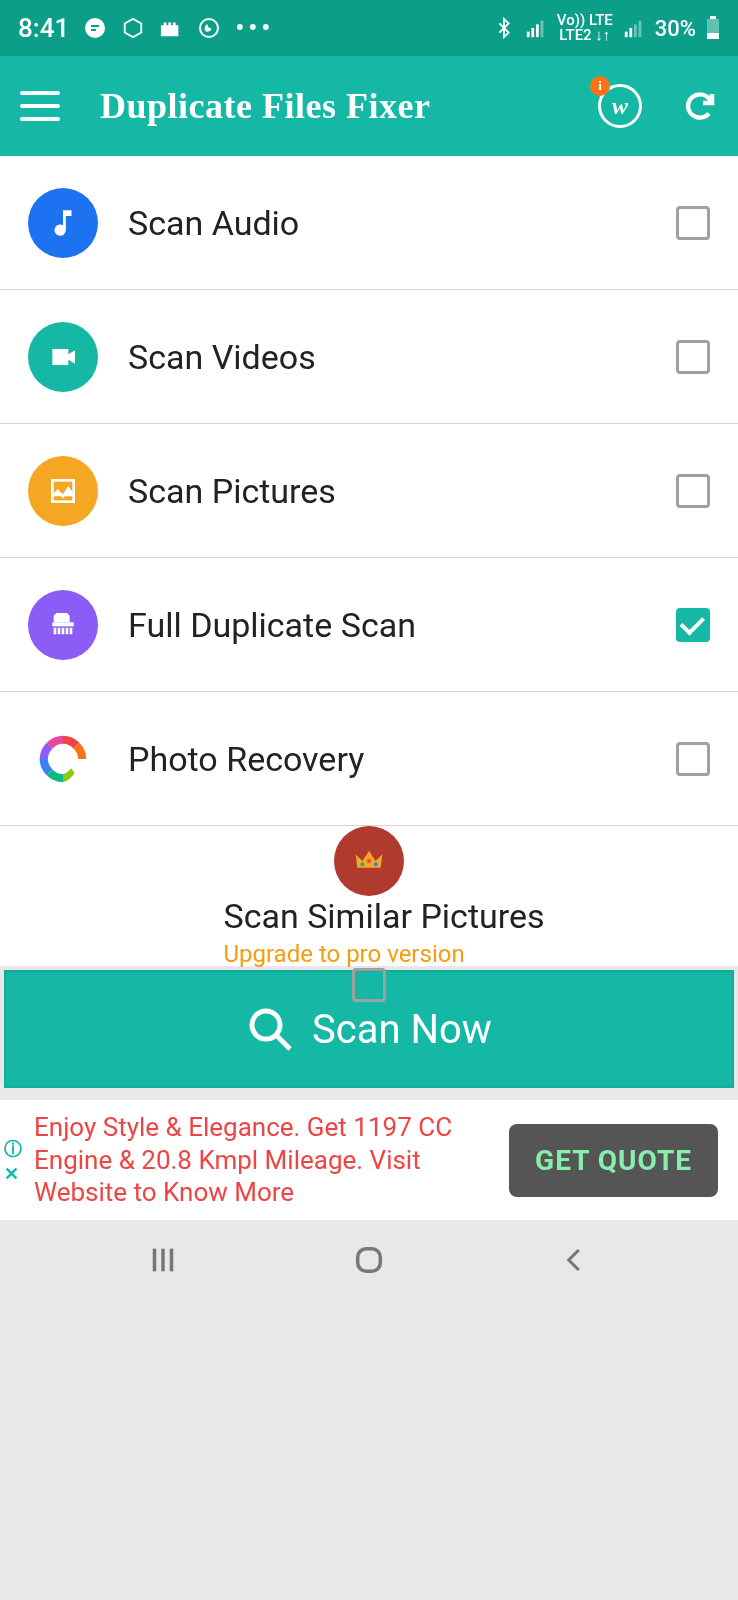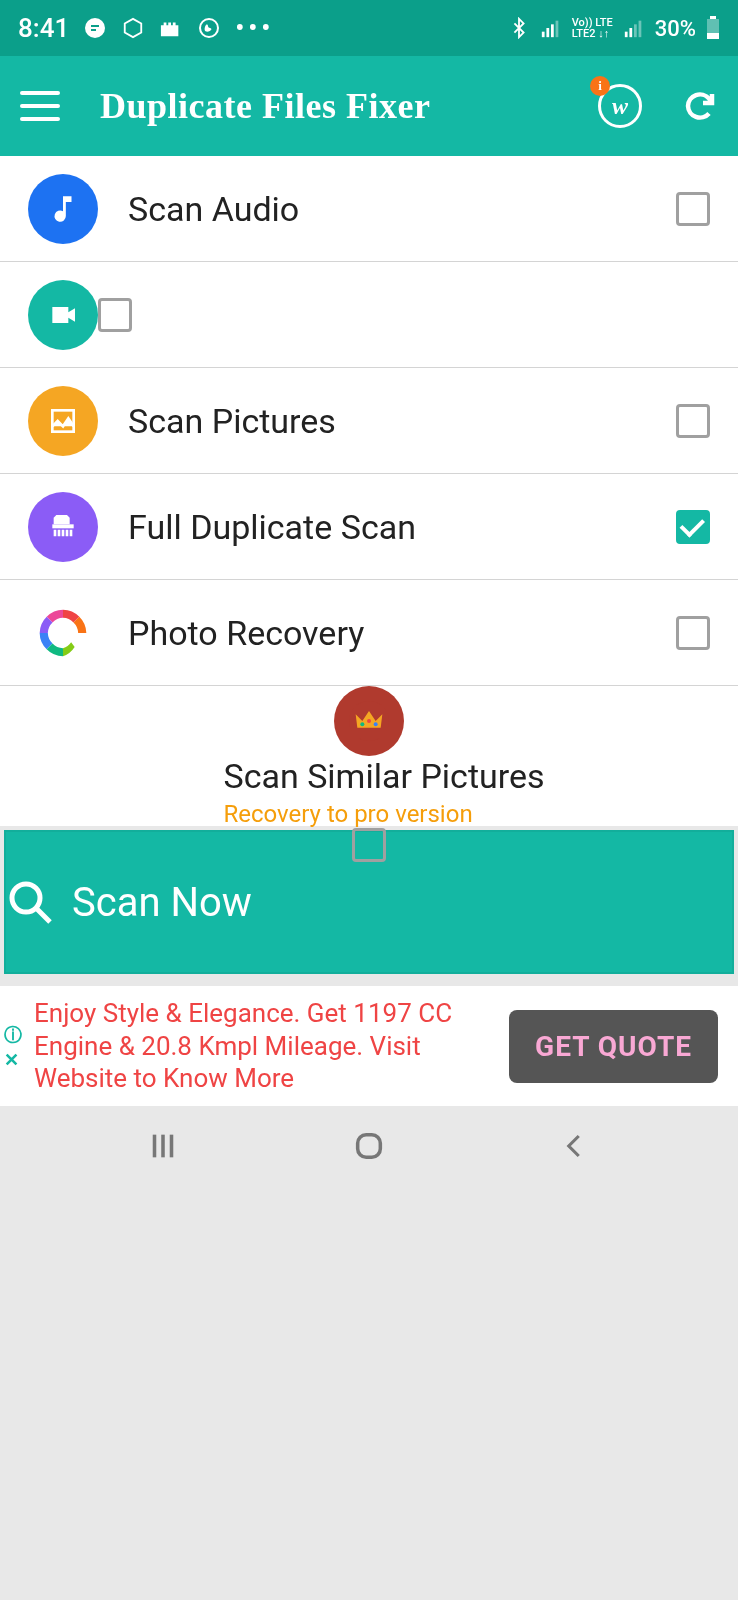--- a/index.html
+++ b/index.html
@@ -19,67 +19,67 @@
   .hamburger { width: 40px; height: 30px; display:flex; flex-direction:column; justify-content:space-between; cursor:pointer;}
   .hamburger div { height: 4px; background:#fff; border-radius:2px;}
   .app-title { font-size: 36px; font-weight: 600; margin-left: 40px; letter-spacing:0.5px;}
   .app-bar-right { margin-left:auto; display:flex; align-items:center; gap:40px;}
   .badge-wrap { position: relative; width:44px; height:44px;}
   .circle-w { width:44px;height:44px;border:3px solid #fff;border-radius:50%;display:flex;align-items:center;justify-content:center;font-style:italic;font-weight:bold;font-size:24px;}
   .badge-i { position:absolute; top:-8px; left:-8px; width:20px;height:20px;background:#f97316;border-radius:50%;color:#fff;font-size:13px;font-weight:bold;display:flex;align-items:center;justify-content:center;}
   .refresh-icon { width:36px;height:36px; }
   .main { background:#fff; }
   .item {
-    height: 106px; display:flex; align-items:center; padding: 0 28px;
+    height: 134px; display:flex; align-items:center; padding: 0 28px;
     border-bottom: 1px solid #d4d4d4;
   }
   .item:last-of-type { border-bottom: none; height: 140px; flex-direction: column;}
   .item-icon {
     width: 70px; height: 70px; border-radius: 50%; display:flex; align-items:center; justify-content:center;
     flex-shrink:0;
   }
   .item-text { margin-left: 30px; flex:1; }
   .item-label { font-size: 34px; color:#222; }
   .item-sub { font-size: 24px; color:#f59e0b; margin-top:4px;}
   .checkbox {
     width: 34px; height: 34px; border: 3px solid #a0a0a0; border-radius:4px; flex-shrink:0;
     display:flex;align-items:center;justify-content:center;
   }
   .checkbox.checked { background:#14b8a4; border-color:#14b8a4;}
   .checkbox.checked::after { content:""; width:18px;height:10px;border-left:4px solid #fff;border-bottom:4px solid #fff;transform:rotate(-45deg) translate(1px,-2px);}
   .scan-btn {
-    margin: 4px; height: 144px; background:#14b8a4; color:#fff; display:flex;align-items:center;
+    margin: 4px; height: 118px; background:#14b8a4; color:#fff; display:flex;align-items:center;justify-content:center;
     font-size:40px; gap:18px; border:2px solid rgba(0,0,0,0.05);
   }
   .ad-banner {
     margin-top: 12px; height: 120px; background:#fff; display:flex; align-items:center; padding: 0 20px 0 10px;
     position:relative;
   }
   .ad-info { position:absolute; left:4px; top:50%; transform:translateY(-50%); display:flex;flex-direction:column;gap:2px;}
   .ad-info span { font-size:18px; font-weight:bold;}
   .ad-text { font-size:26px; color:#ef4444; line-height:1.25; margin-left:24px; flex:1; overflow:hidden; }
   .ad-cta {
-    background:#555;color:#f9a8d4; padding: 20px 26px; font-size:28px; font-weight:bold; border-radius:8px;
+    background:#555;color:#86efac; padding: 20px 26px; font-size:28px; font-weight:bold; border-radius:8px;
     letter-spacing:1px; flex-shrink:0;
   }
   .nav-bar {
     height: 70px; display:flex; align-items:center; justify-content:space-around; background:#e8e8e8;
     padding: 10px 60px 0;
   }
   .nav-btn { width:40px;height:40px;display:flex;align-items:center;justify-content:center;color:#666;}
   
   .ic-audio { background:#1d72f2;}
   .ic-video { background:#14b8a4;}
   .ic-pic   { background:#f5a623;}
   .ic-doc   { background:#ec1561;}
   .ic-full  { background:#8b5cf6;}
   .ic-recov { background:transparent;}
   .ic-crown { background:#b03a2e;}
   svg { display:block; }
-  .net-text { font-size:11px; line-height:1; text-align:left;}
+  .net-text { font-size:15px; line-height:1; text-align:center;}
 </style>
 </head>
 <body>
 
 <div class="status-bar">
   <div class="status-left">
     <span>8:41</span>
     <span class="status-icon">
       <svg viewBox="0 0 24 24" width="24" height="24" fill="#fff">
           <circle cx="12" cy="12" r="10"></circle>
@@ -174,20 +174,23 @@
       </div>
     <div class="checkbox"></div>
   </div>
 
   <div class="item">
     <div class="item-icon ic-video">
       <svg viewBox="0 0 24 24" width="32" height="32" fill="#fff">
           <path d="M4 6h12v12H4z M16 10l5-3v10l-5-3z"></path>
         </svg>
     </div>
+    <div class="item-text">
+        <div class="item-label">Scan Videos</div>
+      </div>
     <div class="checkbox"></div>
   </div>
 
   <div class="item">
     <div class="item-icon ic-pic">
       <svg viewBox="0 0 24 24" width="32" height="32" fill="none" stroke="#fff" stroke-width="2">
           <rect x="4" y="4" width="16" height="16"></rect>
           <path d="M4 16l4-4 4 4 4-6 4 6" fill="#fff"></path>
         </svg>
     </div>
@@ -237,21 +240,21 @@
       <svg viewBox="0 0 24 24" width="40" height="40">
           <circle cx="12" cy="12" r="12" fill="#b03a2e"></circle>
           <path d="M5 16l-1-8 4 4 4-6 4 6 4-4-1 8z" fill="#f5a623"></path>
           <circle cx="8" cy="14" r="1.2" fill="#10b981"></circle>
           <circle cx="12" cy="12" r="1.2" fill="#ef4444"></circle>
           <circle cx="16" cy="14" r="1.2" fill="#3b82f6"></circle>
         </svg>
     </div>
     <div class="item-text">
       <div class="item-label">Scan Similar Pictures</div>
-      <div class="item-sub">Recovery to pro version</div>
+      <div class="item-sub">Upgrade to pro version</div>
     </div>
     <div class="checkbox"></div>
   </div>
 
 </div>
 
 <div class="scan-btn">
   <span>
     <svg viewBox="0 0 24 24" width="48" height="48" fill="none" stroke="#fff" stroke-width="2.5">
         <circle cx="10" cy="10" r="7"></circle>

